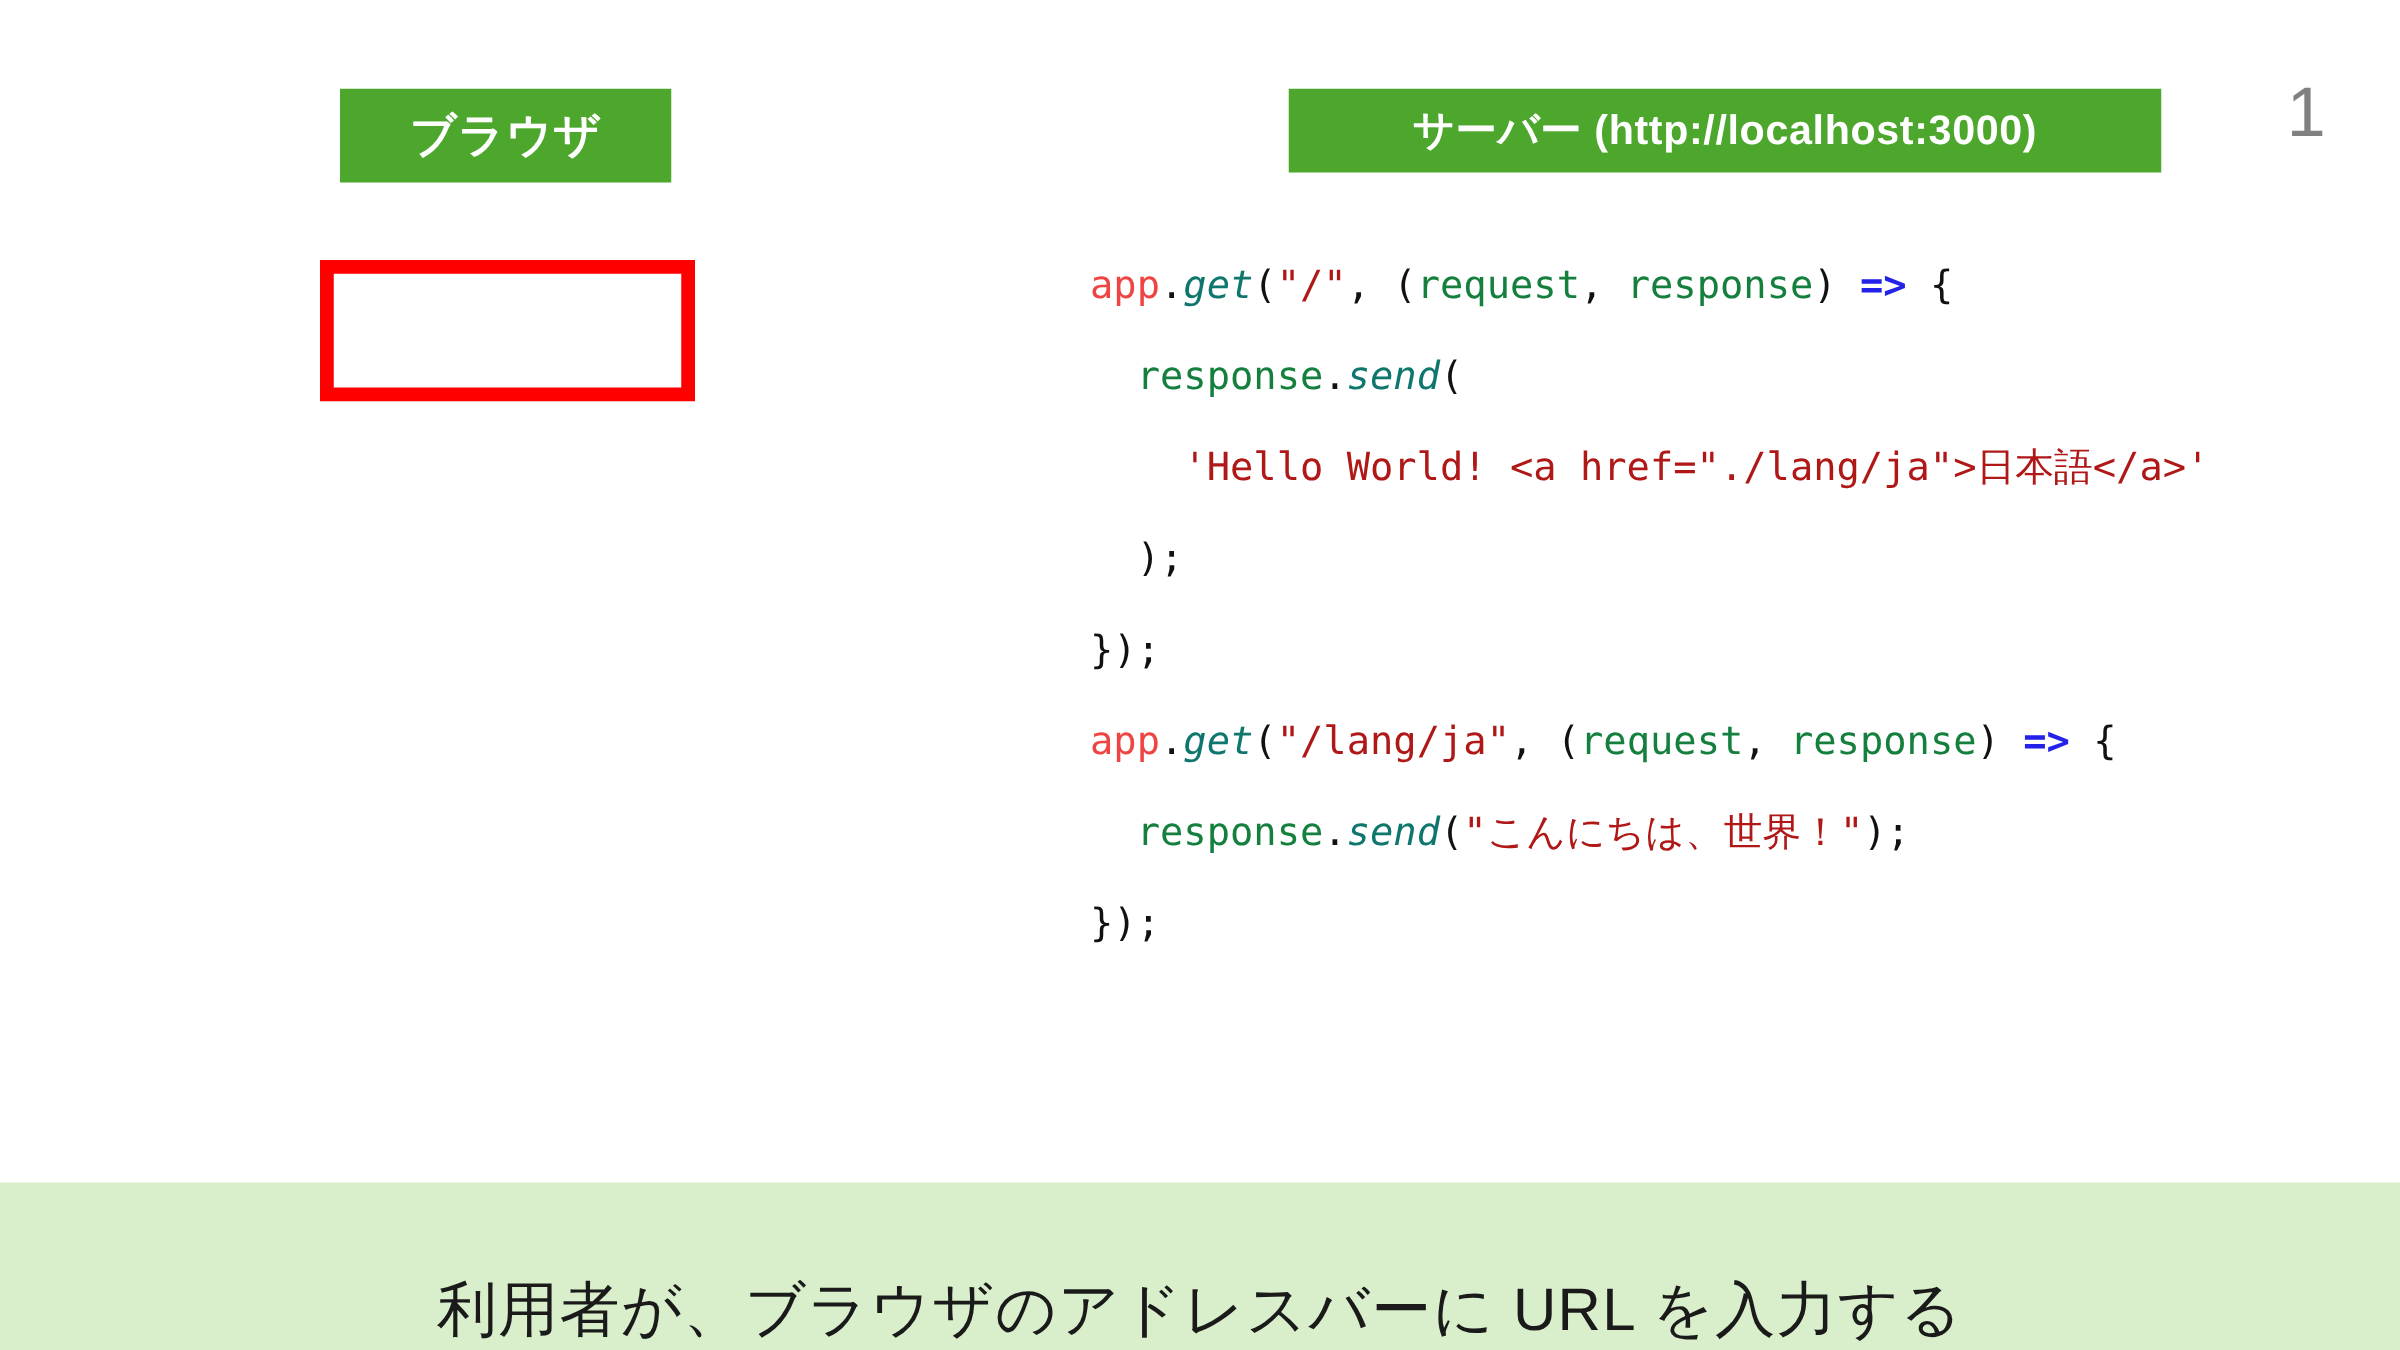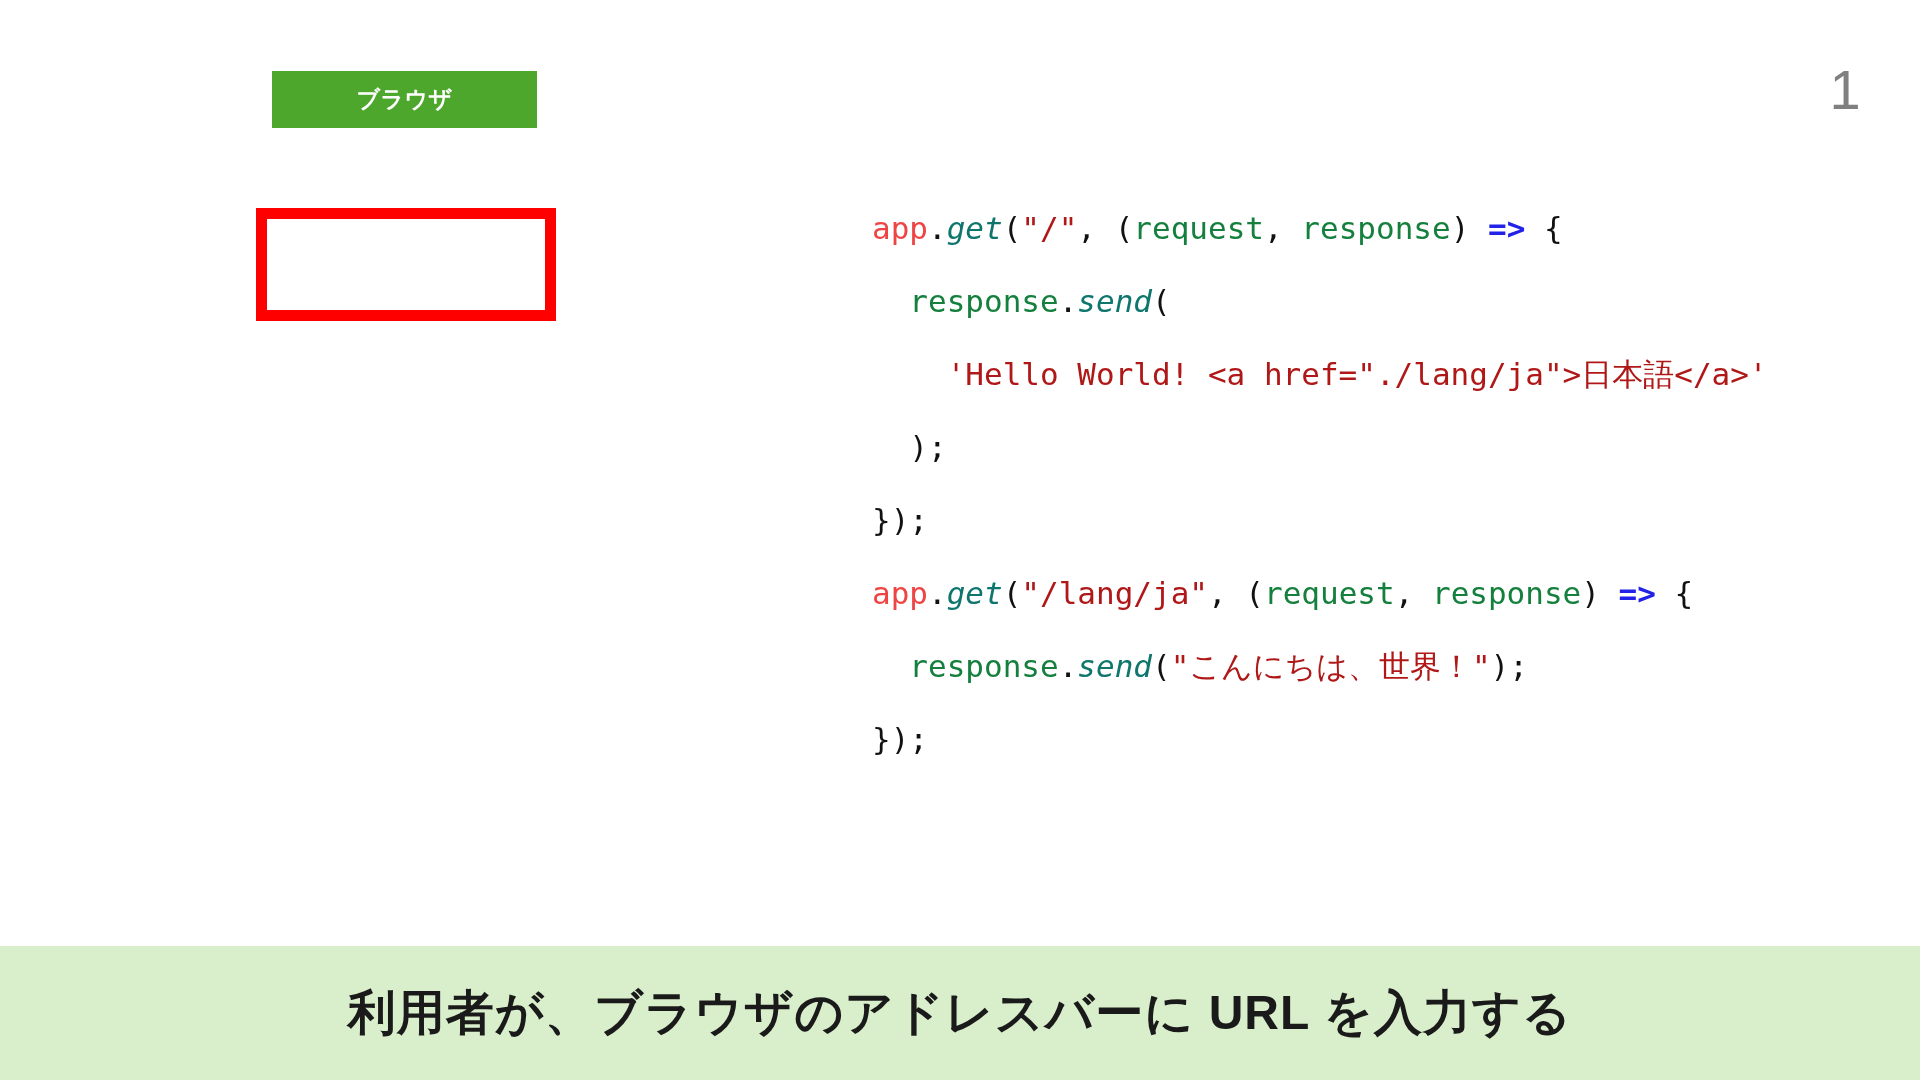--- a/index.html
+++ b/index.html
@@ -32,22 +32,22 @@
     display: flex;
     align-items: center;
     justify-content: center;
     white-space: nowrap;
     letter-spacing: 0.5px;
   }
   #badge-browser {
     left: 272px;
     top: 71px;
     width: 265px;
-    height: 57px;
-    font-size: 23px;
+    height: 75px;
+    font-size: 37px;
   }
   #badge-server {
     left: 1031px;
     top: 71px;
     width: 698px;
     height: 67px;
     font-size: 33px;
   }
 
   
@@ -165,40 +165,42 @@
 
   
   #caption-bar {
     position: absolute;
     left: 0;
     top: 946px;
     width: 1920px;
     height: 134px;
     background: var(--caption-bg, #D9EFCB);
     display: flex;
-    align-items: center;
+    align-items: flex-end;
     justify-content: center;
-    font-weight: bold;
   }
   #caption-text {
     font-size: 48px;
     color: #1a1a1a;
     letter-spacing: 1px;
     white-space: nowrap;
   }
 </style>
 </head>
 <body style="background: rgb(255, 255, 255);">
 
 <div id="slide">
 
   <div id="badge-browser" class="badge">
     <span>ブラウザ</span>
   </div>
 
+  <div id="badge-server" class="badge">
+    <span>サーバー (http://localhost:3000)</span>
+  </div>
 
   <div id="page-number" style="color: rgb(128, 128, 128);">1</div>
 
 
   <div id="highlight-box"></div>
 
   <div id="code-panel"><div class="code-line" id="line-1"><span class="tok-obj">app</span><span class="tok-plain">.</span><span class="tok-method">get</span><span class="tok-plain">(</span><span class="tok-string">"/"</span><span class="tok-plain">, (</span><span class="tok-param">request</span><span class="tok-plain">, </span><span class="tok-param">response</span><span class="tok-plain">) </span><span class="tok-arrow">=&gt;</span><span class="tok-plain"> {</span></div><div class="code-line" id="line-2"><span class="tok-plain">  </span><span class="tok-param">response</span><span class="tok-plain">.</span><span class="tok-method">send</span><span class="tok-plain">(</span></div><div class="code-line" id="line-3"><span class="tok-plain">    </span><span class="tok-string">'Hello World! &lt;a href="./lang/ja"&gt;日本語&lt;/a&gt;'</span></div><div class="code-line" id="line-4"><span class="tok-plain">  );</span></div><div class="code-line" id="line-5"><span class="tok-plain">});</span></div><div class="code-line" id="line-6"><span class="tok-obj">app</span><span class="tok-plain">.</span><span class="tok-method">get</span><span class="tok-plain">(</span><span class="tok-string">"/lang/ja"</span><span class="tok-plain">, (</span><span class="tok-param">request</span><span class="tok-plain">, </span><span class="tok-param">response</span><span class="tok-plain">) </span><span class="tok-arrow">=&gt;</span><span class="tok-plain"> {</span></div><div class="code-line" id="line-7"><span class="tok-plain">  </span><span class="tok-param">response</span><span class="tok-plain">.</span><span class="tok-method">send</span><span class="tok-plain">(</span><span class="tok-string">"こんにちは、世界！"</span><span class="tok-plain">);</span></div><div class="code-line" id="line-8"><span class="tok-plain">});</span></div></div>
 
   <div id="caption-bar">
     <div id="caption-text">利用者が、ブラウザのアドレスバーに URL を入力する</div>

